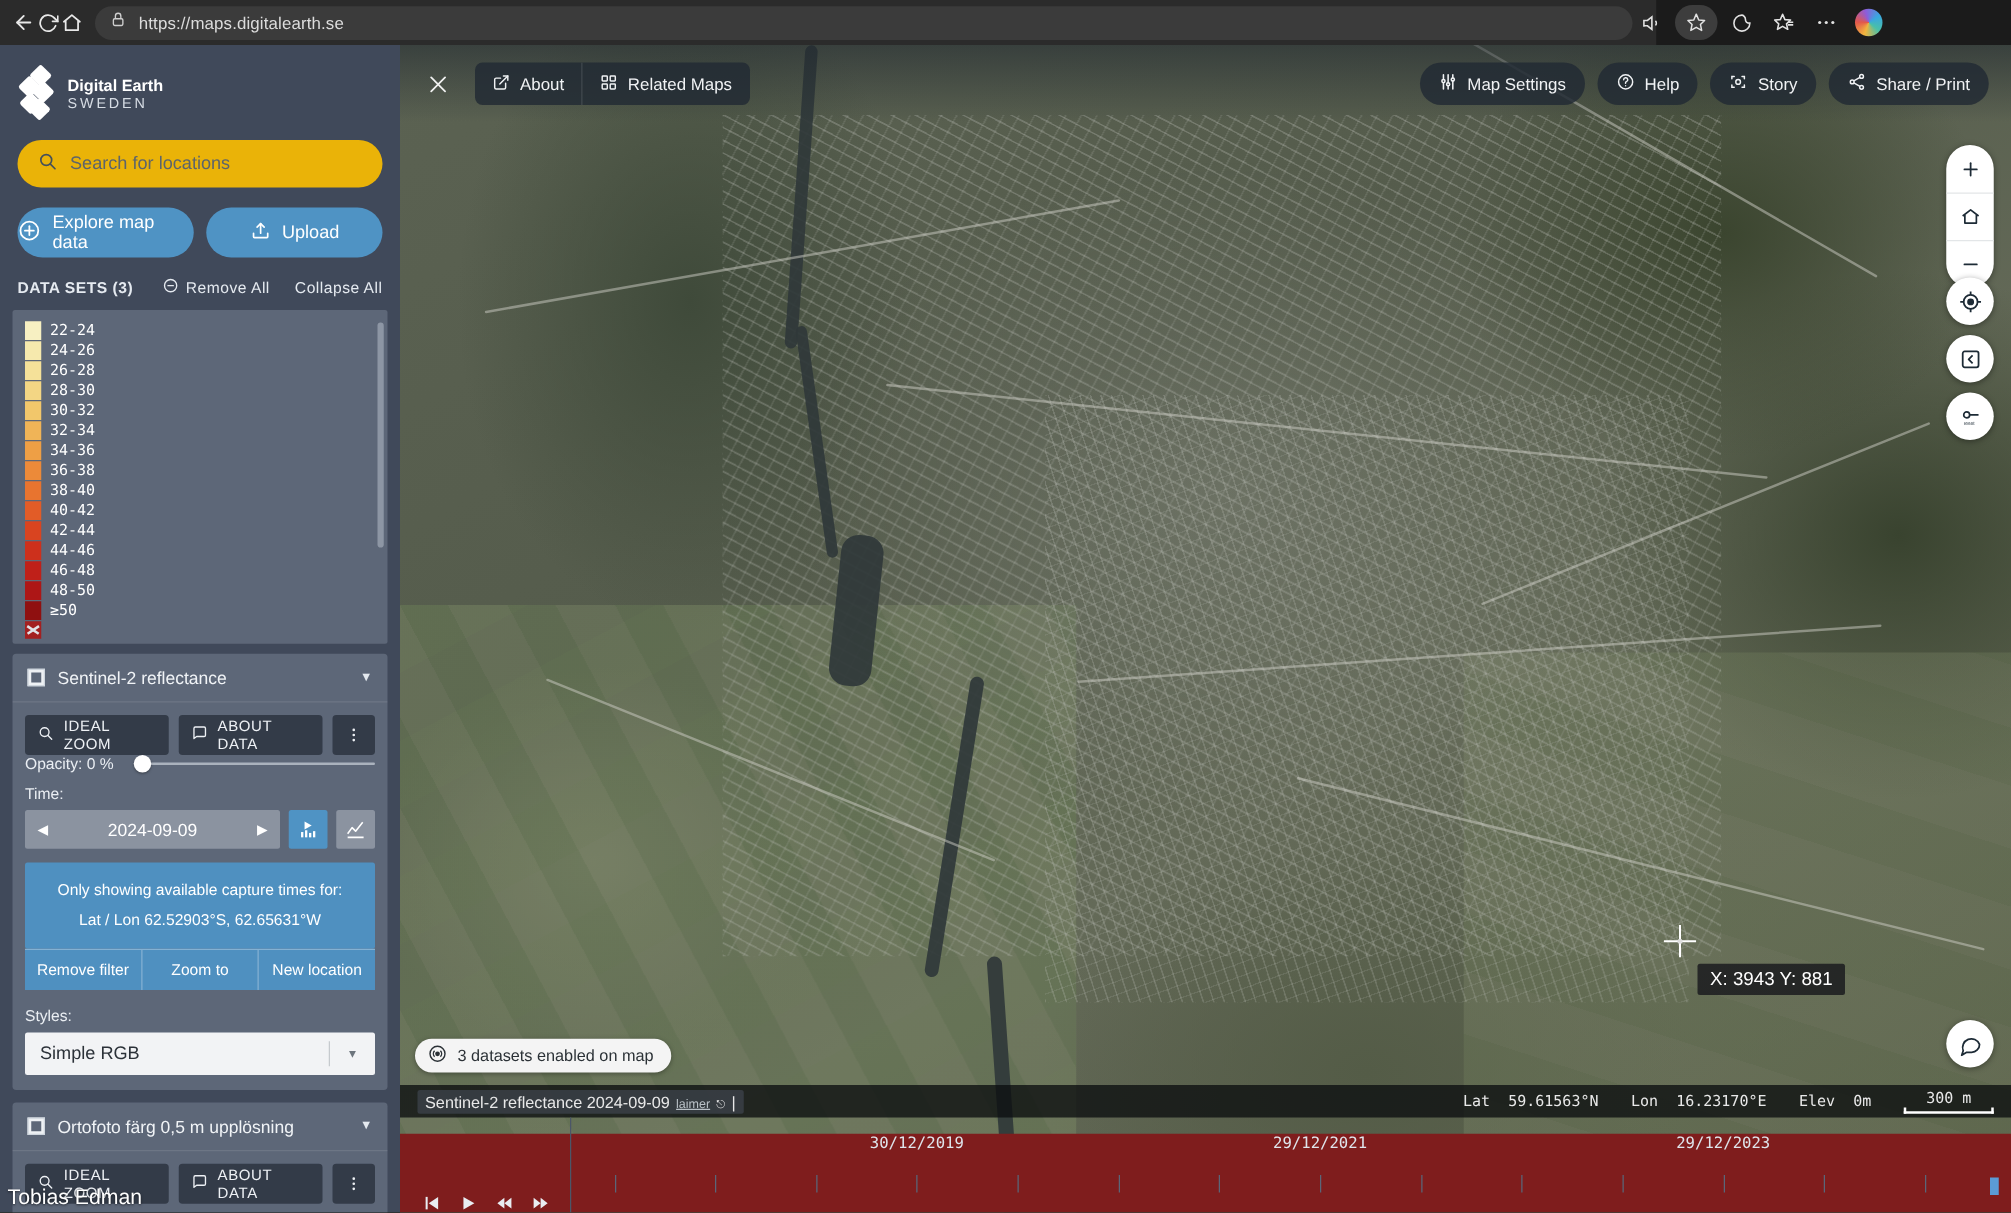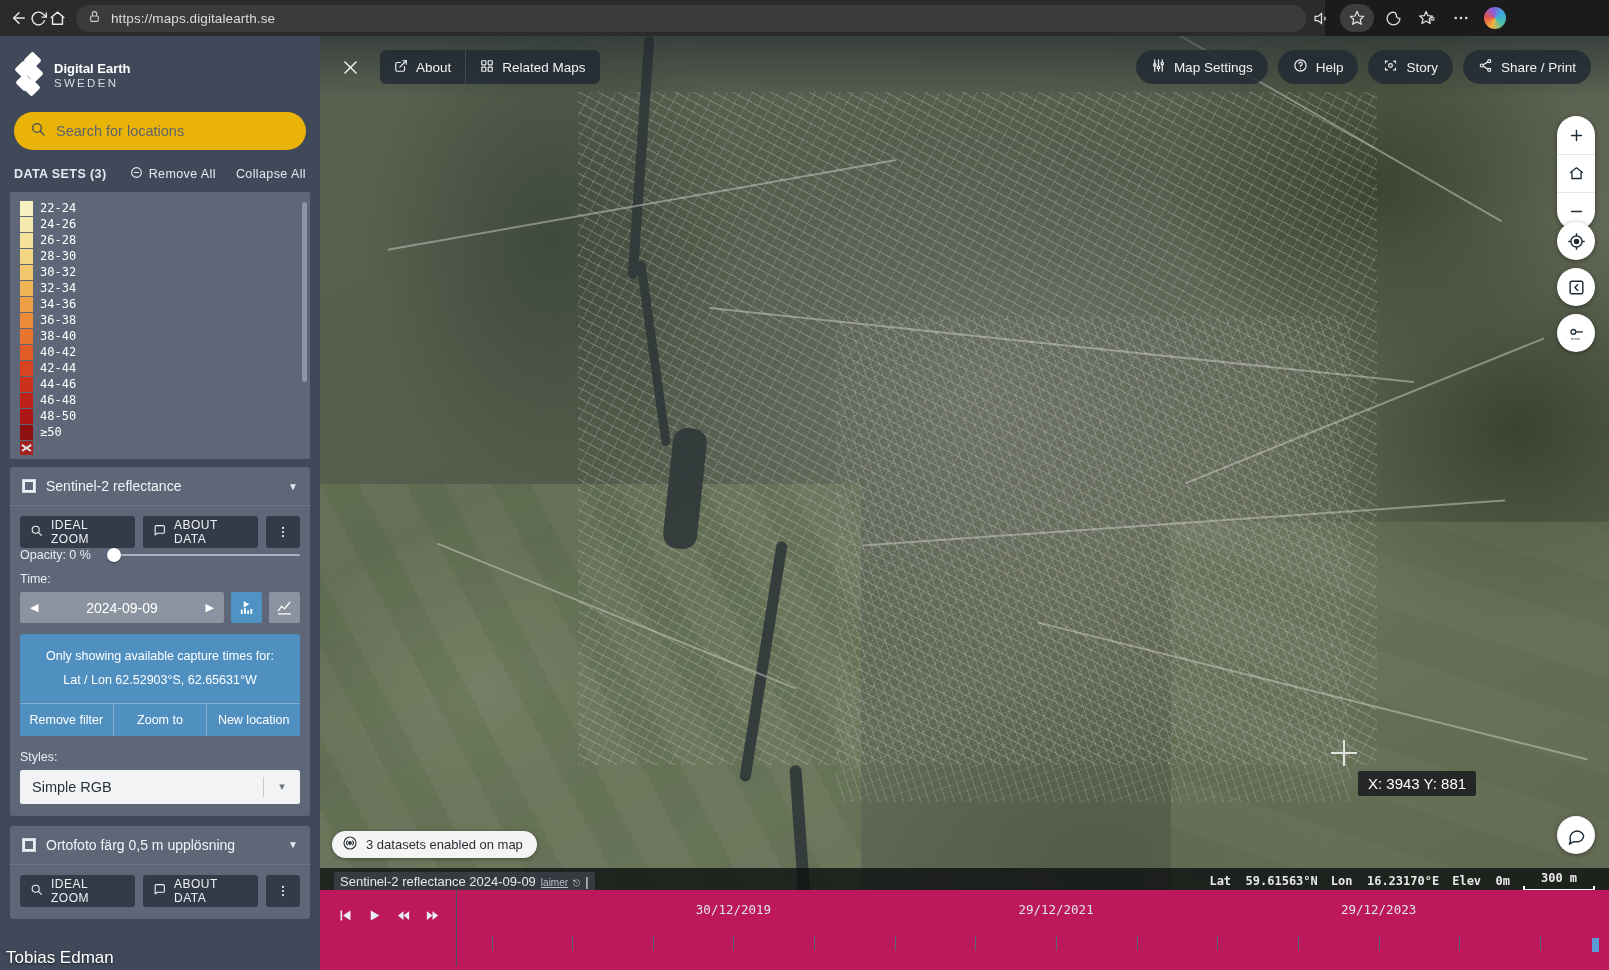--- a/index.html
+++ b/index.html
@@ -147,35 +147,35 @@
   }
   .credit-bar {
     position: absolute; left: 320px; bottom: 76px; width: 1289px; height: 26px;
     background: rgba(12,14,16,.78); display: flex; align-items: center;
     padding: 0 14px; color: #e8e8e8; font-size: 12.5px;
     font-family: "DejaVu Sans Mono", monospace;
   }
   .credit-left { background: rgba(58,64,70,.85); padding: 2px 6px; border-radius: 2px;
     font-family: "Liberation Sans", sans-serif; font-size: 13px; display: flex; align-items: baseline; gap: 5px; }
   .credit-sub { font-size: 10px; color: #b9c0c6; text-decoration: underline; }
-  .credit-right { margin-left: auto; display: flex; align-items: center; gap: 13px; font-size: 12px; font-weight: bold; }
+  .credit-right { margin-left: auto; display: flex; align-items: center; gap: 26px; font-size: 12px; }
   .scale-wrap { display: flex; flex-direction: column; align-items: center; gap: 1px; }
   .scale-bar { width: 72px; height: 5px; border-left: 2px solid #fff; border-right: 2px solid #fff;
     border-bottom: 2px solid #fff; }
   .coord-tip {
     position: absolute; left: 1358px; top: 771px; background: rgba(28,30,32,.88);
     color: #fff; font-size: 15px; padding: 4px 10px; border-radius: 2px;
     font-family: "Liberation Sans", sans-serif;
   }
   .cursor-cross { position: absolute; left: 1331px; top: 740px; width: 26px; height: 26px; }
 
   
   .timeline {
-    position: absolute; left: 320px; bottom: 0; width: 1289px; height: 80px;
-    background: #be185d; display: flex; align-items: flex-start;
+    position: absolute; left: 320px; bottom: 0; width: 1289px; height: 63px;
+    background: #7f1d1d; display: flex; align-items: flex-end;
   }
   .tl-controls { display: flex; align-items: center; gap: 14px; padding: 18px 16px 0 18px; }
   .tl-btn { color: #e9edf2; cursor: pointer; display: flex; }
   .tl-track { flex: 1; position: relative; height: 76px; border-left: 1px solid #4b5668; }
   .tl-labels { position: relative; height: 30px; }
   .tl-label { position: absolute; top: 12px; transform: translateX(-50%);
     color: #dfe5ec; font-size: 12.5px; font-family: "DejaVu Sans Mono", monospace; }
   .tl-ticks { position: absolute; bottom: 16px; left: 0; right: 0; height: 24px; }
   .tl-tick { position: absolute; bottom: 0; width: 1px; height: 14px; background: #5a6678; }
   .tl-marker { position: absolute; bottom: 14px; right: 10px; width: 7px; height: 14px; background: #5b9bd5; }
@@ -626,20 +626,42 @@
     <div class="search-box">
       <span>
         <svg width="16" height="16" viewBox="0 0 24 24" fill="none" stroke="#45505a" stroke-width="2" stroke-linecap="round">
             <circle cx="10.5" cy="10.5" r="6.5"></circle>
             <line x1="15.5" y1="15.5" x2="21" y2="21"></line>
           </svg>
       </span>
       <input type="text" placeholder="Search for locations" style="">
     </div>
 
+    <div class="action-row">
+      <div class="act-btn">
+        <span>
+          <svg width="19" height="19" viewBox="0 0 24 24" fill="none" stroke="#fff" stroke-width="1.8" stroke-linecap="round">
+              <circle cx="12" cy="12" r="9"></circle>
+              <line x1="12" y1="7.5" x2="12" y2="16.5"></line>
+              <line x1="7.5" y1="12" x2="16.5" y2="12"></line>
+            </svg>
+        </span>
+        <span>Explore map data</span>
+      </div>
+      <div class="act-btn">
+        <span>
+          <svg width="17" height="17" viewBox="0 0 24 24" fill="none" stroke="#fff" stroke-width="1.9" stroke-linecap="round" stroke-linejoin="round">
+              <path d="M12 15V4"></path>
+              <polyline points="8 8 12 4 16 8"></polyline>
+              <path d="M4 15v4a1 1 0 0 0 1 1h14a1 1 0 0 0 1-1v-4"></path>
+            </svg>
+        </span>
+        <span>Upload</span>
+      </div>
+    </div>
 
     <div class="ds-head">
       <span class="t">DATA SETS (3)</span>
       <span class="spacer"></span>
       <span class="a">
         <span>
           <svg width="13" height="13" viewBox="0 0 24 24" fill="none" stroke="currentColor" stroke-width="2" stroke-linecap="round">
               <circle cx="12" cy="12" r="9"></circle>
               <line x1="8" y1="12" x2="16" y2="12"></line>
             </svg>

